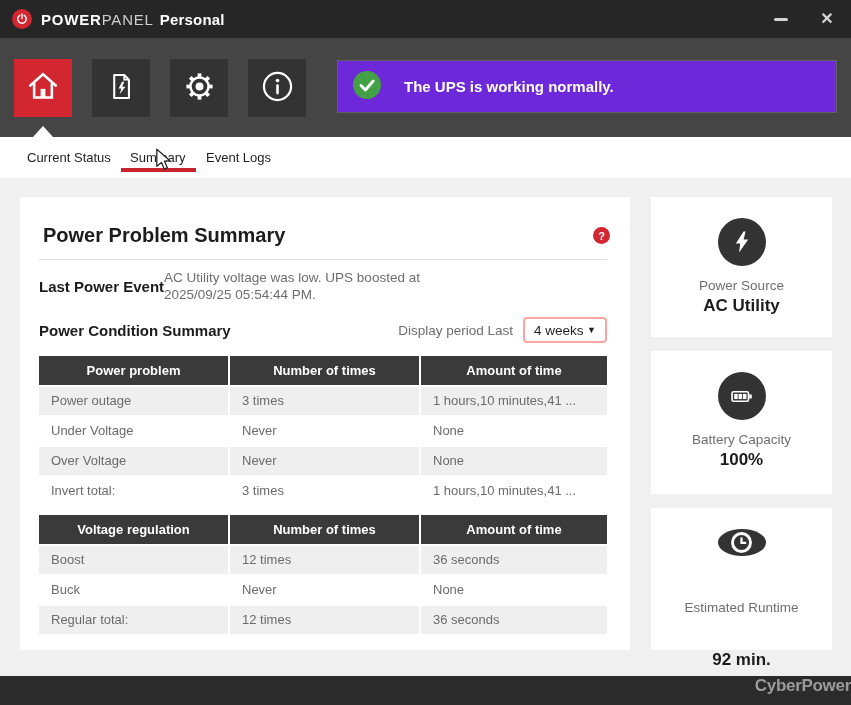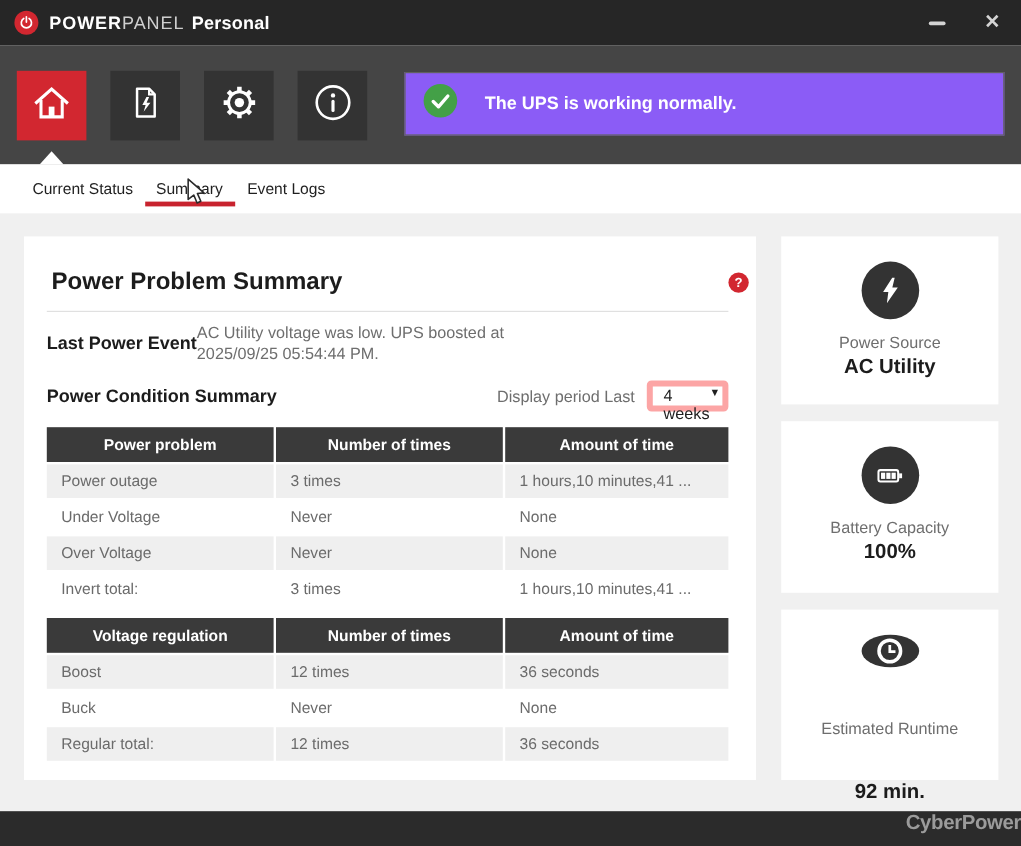--- a/index.html
+++ b/index.html
@@ -34,49 +34,49 @@
   }
   .nav-tile.active { background:#d22730; }
   .tile-1 { left:14px; } .tile-2 { left:92px; } .tile-3 { left:170px; } .tile-4 { left:248px; }
   .nav-pointer {
     position:absolute; left:33px; top:88px; width:0; height:0;
     border-left:10px solid transparent; border-right:10px solid transparent;
     border-bottom:11px solid #ffffff;
   }
   .status-banner {
     position:absolute; left:337px; top:22px; width:500px; height:53px;
-    background:#8b5cf6; border:1px solid #616161;
+    background:#6d28d9; border:1px solid #616161;
     display:flex; align-items:center; padding-left:14px;
   }
   .status-text { margin-left:22px; color:#ffffff; font-size:15px; font-weight:bold; }
   
   .tabrow { position:absolute; top:137px; left:0; width:851px; height:41px; background:#ffffff; }
   .tab { position:absolute; top:0; height:41px; display:flex; align-items:center; font-size:13px; color:#1f1f1f; cursor:default; }
   .tab-1 { left:27px; } .tab-2 { left:130px; } .tab-3 { left:206px; }
   .tab-underline { position:absolute; left:121px; top:31px; width:75px; height:4px; background:#c8232e; }
   .cursor { position:absolute; left:153px; top:148px; z-index:5; }
   
   .content { position:absolute; top:178px; left:0; width:851px; height:498px; background:#f0f0f0; }
   .panel { position:absolute; left:20px; top:19px; width:610px; height:453px; background:#ffffff; }
-  .panel-title-row { display:flex; align-items:center; justify-content:space-between; padding:27px 6px 0 23px; }
+  .panel-title-row { display:flex; align-items:center; justify-content:space-between; padding:27px 20px 0 23px; }
   .panel-title { font-size:20px; font-weight:bold; color:#1c1c1c; }
   .help-badge {
     width:17px; height:17px; border-radius:50%; background:#d22730; color:#ffffff;
     font-size:11px; font-weight:bold; display:flex; align-items:center; justify-content:center; cursor:default;
   }
   .panel-divider { margin:12px 23px 0 19px; height:1px; background:#e0e0e0; }
   .last-event-row { display:flex; align-items:center; margin:9px 0 0 19px; }
   .lbl-bold { font-size:15px; font-weight:bold; color:#1c1c1c; white-space:nowrap; }
   .last-event-text { width:312px; font-size:13.5px; color:#6e6e6e; line-height:17px; }
   .condition-row { display:flex; align-items:center; justify-content:space-between; margin:14px 23px 0 19px;gap:16px; }
   .period-group { display:flex; align-items:center; gap:10px; }
   .period-label { font-size:13.5px; color:#6e6e6e; }
   .select-box {
-    width:68px; height:26px; border:5px solid #fca5a5; border-radius:4px; background:#ffffff;
-    display:flex; justify-content:space-between; padding:0 9px; cursor:default;
+    width:84px; height:26px; border:2px solid #fca5a5; border-radius:4px; background:#ffffff;
+    display:flex; align-items:center; justify-content:space-between; padding:0 9px; cursor:default;
   }
   .select-value { font-size:13.5px; color:#1f1f1f; }
   .select-arrow { font-size:9px; color:#1f1f1f; }
   .ptable { display:grid; grid-template-columns:189px 189px 186px; gap:2px; width:568px; margin-left:19px; }
   .ptable.first { margin-top:13px; }
   .ptable.second { margin-top:10px; }
   .t-head { height:29px; line-height:29px; background:#3a3a3a; color:#ffffff; font-size:13px; font-weight:bold; text-align:center; }
   .t-cell { height:28px; line-height:28px; font-size:13px; color:#6b6b6b; padding-left:12px; overflow:hidden; white-space:nowrap; }
   .r-gray { background:#efefef; }
   .r-white { background:#ffffff; }

